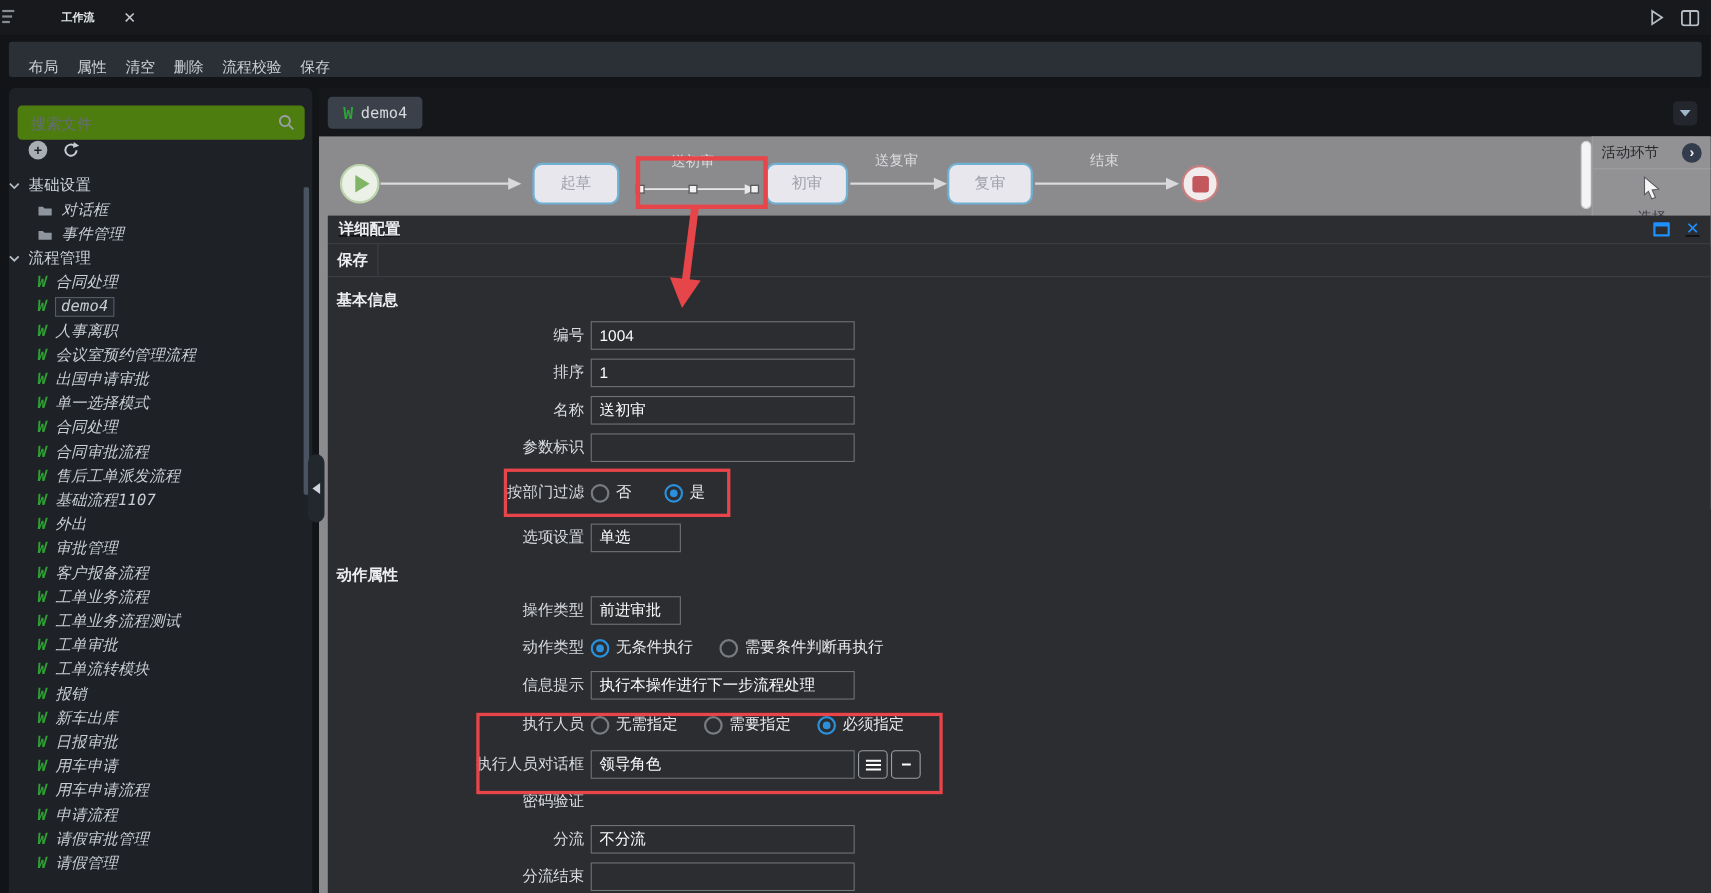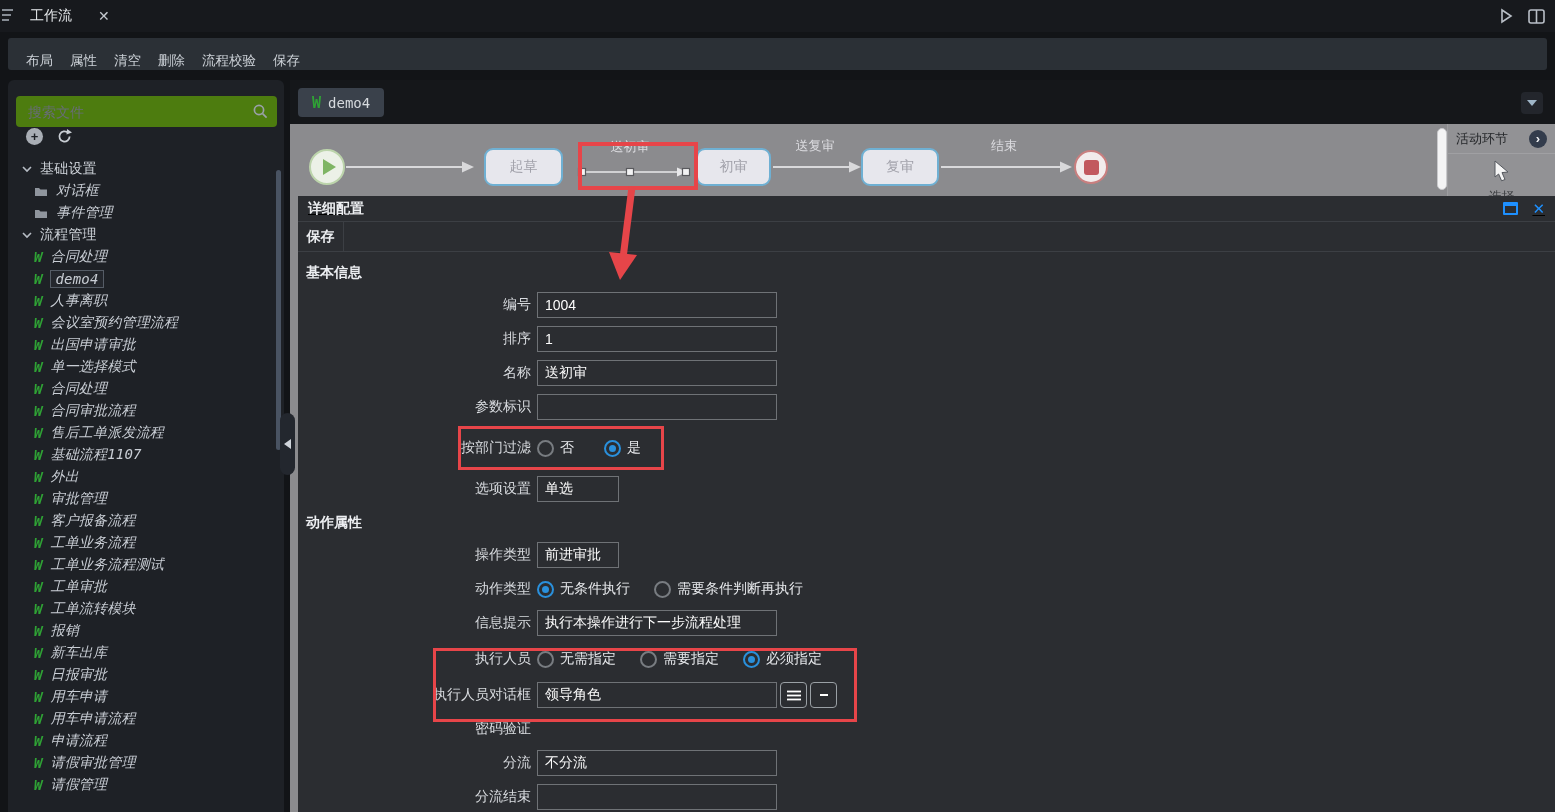--- a/index.html
+++ b/index.html
@@ -5,42 +5,42 @@
   * { margin:0; padding:0; box-sizing:border-box; }
   html,body { width:1555px; height:812px; overflow:hidden; background:#121417;
     font-family:"Liberation Sans","DejaVu Sans",sans-serif; }
 
   
   .titlebar { position:absolute; left:0; top:0; width:1555px; height:32px; background:#17191d; }
   .burger { position:absolute; left:2px; top:9px; width:11px; }
   .burger i { display:block; height:2px; background:#868c94; margin-bottom:3px; }
   .burger i:nth-child(2){ width:9px; } .burger i:nth-child(3){ width:7px; }
   .doc-tab { position:absolute; left:20px; top:0; height:32px; display:flex; align-items:center; gap:26px; padding:0 10px; }
-  .doc-tab .t { color:#e6e9ec; font-size:14px; font-weight:normal; }
+  .doc-tab .t { color:#e6e9ec; font-size:10px; font-weight:bold;margin-left:26px; }
   .doc-tab .x { color:#c3c8ce; font-size:14px; cursor:default; }
   .tb-right { position:absolute; right:10px; top:0; height:32px; display:flex; align-items:center; gap:14px; }
 
   
   .toolbar { position:absolute; left:8px; top:38px; width:1539px; height:32px; background:#2b3036; border-radius:3px;
     display:flex; align-items:flex-end; gap:17px; padding-left:18px; }
   .toolbar span { color:#ccd1d7; font-size:13.5px; cursor:default; }
 
   
   .sidebar { position:absolute; left:8px; top:80px; width:276px; height:732px; background:#1e2126; border-radius:6px 6px 0 0; overflow:hidden; }
   .search-box { position:absolute; left:8px; top:16px; width:261px; height:31px; background:#4d7c0f; border-radius:4px; }
   .search-box input { width:100%; height:100%; background:transparent; border:none; outline:none; color:#cfd4da;
     font-size:14px; padding:0 30px 0 12px; font-family:inherit; }
   .search-box input::placeholder { color:#676d75; }
   .search-ico { position:absolute; right:9px; top:8px; }
   .side-icons { position:absolute; left:18px; top:48px; display:flex; gap:13px; align-items:center; }
   .plus-circle { width:17px; height:17px; border-radius:50%; background:#a9aeb5; color:#1e2126; font-size:13px; font-weight:bold;
     display:flex; align-items:center; justify-content:center; line-height:1; }
   .tree { position:absolute; left:0; top:78px; width:276px; }
   .titem { height:22px; display:flex; align-items:center; color:#c9ced5; font-size:14px; cursor:default; }
-  .titem.section { padding-left:14px; gap:8px; color:#ced3d9; }
+  .titem.section { gap:8px; color:#ced3d9; }
   .titem.folder, .titem.w { padding-left:26px; gap:8px;font-style:italic; }
   .wico { color:#2fa235; font-weight:bold; font-family:"DejaVu Sans Mono",monospace; font-size:14px; }
   .titem .lab { font-family:"DejaVu Sans Mono","DejaVu Sans",sans-serif; letter-spacing:0.2px; }
   .titem.selected .lab { border:1px solid #555c66; background:#24272d; padding:0 4px; }
   .side-scroll { position:absolute; left:268px; top:90px; width:5px; height:280px; background:#495362; border-radius:3px; }
   .collapse-pill { position:absolute; left:280px; top:413px; width:15px; height:62px; background:#23272e; border-radius:8px; z-index:6;
     display:flex; align-items:center; justify-content:center; }
   .collapse-pill .tri { width:0; height:0; border-top:5px solid transparent; border-bottom:5px solid transparent; border-right:7px solid #cfd4da; }
 
   

